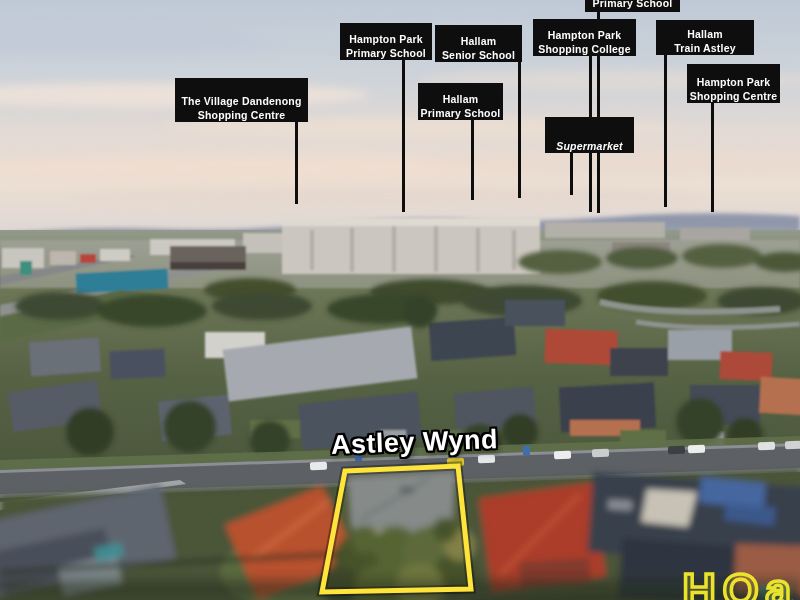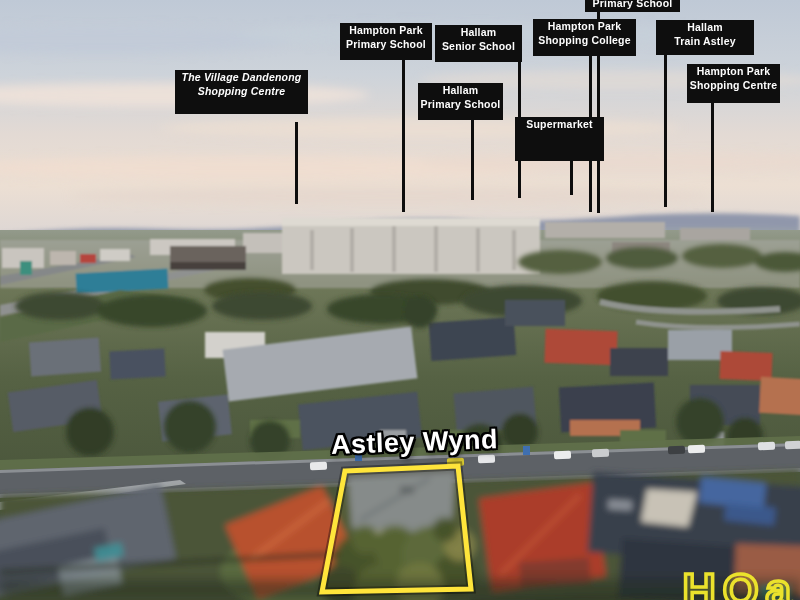--- a/index.html
+++ b/index.html
@@ -1,21 +1,21 @@
 <!DOCTYPE html>
 <html><head>
 <meta charset="utf-8">
 <style>
   html,body{margin:0;padding:0;background:#000;}
   #stage{position:relative;width:800px;height:600px;overflow:hidden;background:#cdd3da;
          font-family:"Liberation Sans",sans-serif;}
   #scenery{position:absolute;left:0;top:0;}
   
   .callout{position:absolute;box-sizing:border-box;display:flex;flex-direction:column;
-           justify-content:flex-start;align-items:center;text-align:center;
+           justify-content:flex-end;align-items:center;text-align:center;
            font-weight:bold;font-size:10.5px;line-height:1.35;letter-spacing:.2px;
            white-space:nowrap;z-index:6;}
   .callout.clipped{justify-content:flex-end;padding-bottom:2px;}
   .pointer{position:absolute;width:3px;z-index:5;}
   #boundary-svg{position:absolute;left:0;top:0;z-index:4;}
   .street-label{position:absolute;left:331px;top:427px;z-index:4;
        font-weight:bold;font-size:27px;letter-spacing:.5px;transform:rotate(-2deg);
        text-shadow:-2px -2px 0 #000,2px -2px 0 #000,-2px 2px 0 #000,2px 2px 0 #000,
                    -2px 0 0 #000,2px 0 0 #000,0 -2px 0 #000,0 2px 0 #000,
                    2px 4px 6px rgba(0,0,0,.55);}
@@ -311,21 +311,21 @@
       <div class="pointer" style="left: 401.5px; top: 60px; height: 152px; background: rgb(13, 13, 13);"></div>
       <div class="pointer" style="left: 517.5px; top: 62px; height: 136px; background: rgb(13, 13, 13);"></div>
       <div class="pointer" style="left: 470.5px; top: 120px; height: 80px; background: rgb(13, 13, 13);"></div>
       <div class="pointer" style="left: 596.5px; top: 12px; height: 201px; background: rgb(13, 13, 13);"></div>
       <div class="pointer" style="left: 588.5px; top: 56px; height: 156px; background: rgb(13, 13, 13);"></div>
       <div class="pointer" style="left: 663.5px; top: 55px; height: 152px; background: rgb(13, 13, 13);"></div>
       <div class="pointer" style="left: 569.5px; top: 153px; height: 42px; background: rgb(13, 13, 13);"></div>
       <div class="pointer" style="left: 710.5px; top: 103px; height: 109px; background: rgb(13, 13, 13);"></div>
     </div>
   <div id="callouts">
-      <div class="callout" style="left: 175px; top: 70px; width: 133px; height: 44px; background: rgb(14, 14, 14); color: rgb(253, 253, 253); font-style: italic;">
+      <div class="callout" style="left: 175px; top: 78px; width: 133px; height: 44px; background: rgb(14, 14, 14); color: rgb(253, 253, 253);">
         <div>The Village Dandenong</div>
         <div>Shopping Centre</div>
       </div>
       <div class="callout" style="left: 340px; top: 23px; width: 92px; height: 37px; background: rgb(14, 14, 14); color: rgb(253, 253, 253);">
         <div>Hampton Park</div>
         <div>Primary School</div>
       </div>
       <div class="callout" style="left: 435px; top: 25px; width: 87px; height: 37px; background: rgb(14, 14, 14); color: rgb(253, 253, 253);">
         <div>Hallam</div>
         <div>Senior School</div>
@@ -338,21 +338,21 @@
         <div>Primary School</div>
       </div>
       <div class="callout" style="left: 533px; top: 19px; width: 103px; height: 37px; background: rgb(14, 14, 14); color: rgb(253, 253, 253);">
         <div>Hampton Park</div>
         <div>Shopping College</div>
       </div>
       <div class="callout" style="left: 656px; top: 20px; width: 98px; height: 35px; background: rgb(14, 14, 14); color: rgb(253, 253, 253);">
         <div>Hallam</div>
         <div>Train Astley</div>
       </div>
-      <div class="callout" style="left: 515px; top: 117px; width: 89px; height: 44px; background: rgb(14, 14, 14); color: rgb(253, 253, 253);">
+      <div class="callout" style="left: 545px; top: 117px; width: 89px; height: 36px; background: rgb(14, 14, 14); color: rgb(253, 253, 253); font-style: italic;">
         <div>Supermarket</div>
       </div>
       <div class="callout" style="left: 687px; top: 64px; width: 93px; height: 39px; background: rgb(14, 14, 14); color: rgb(253, 253, 253);">
         <div>Hampton Park</div>
         <div>Shopping Centre</div>
       </div>
     </div>
 
   <div class="street-label" style="color: rgb(255, 255, 255);">Astley Wynd</div>
 

